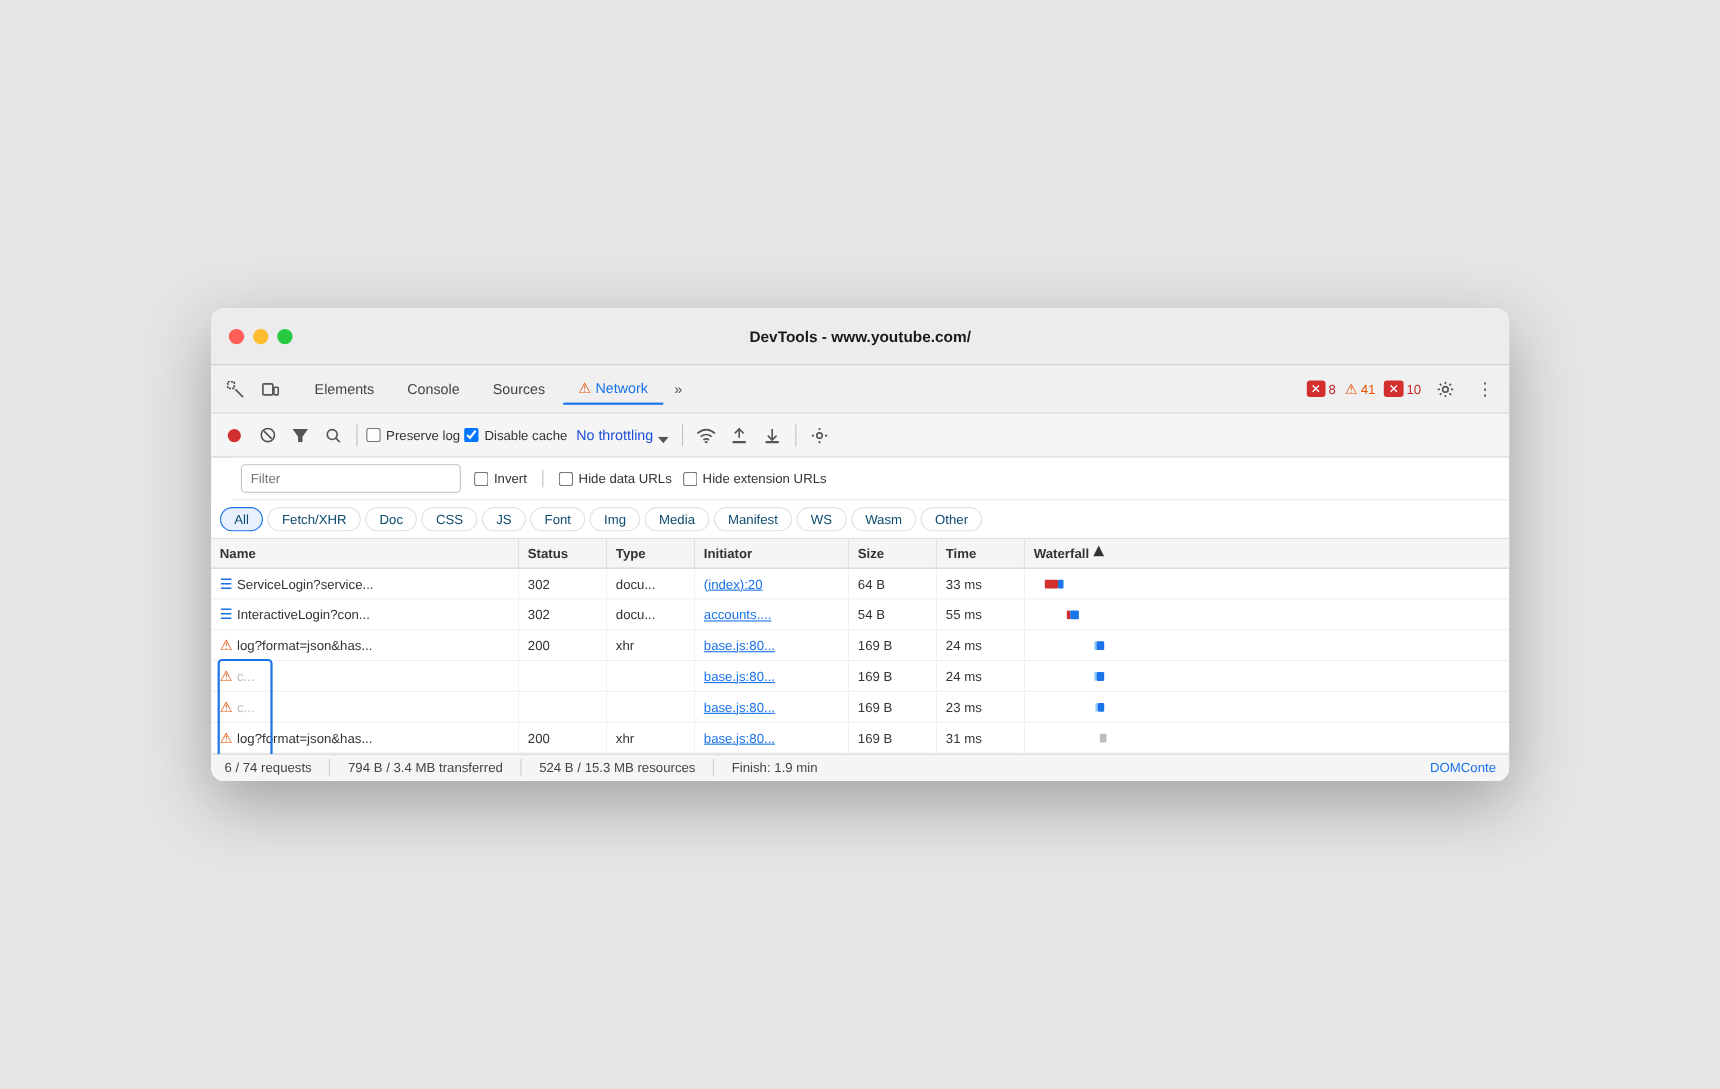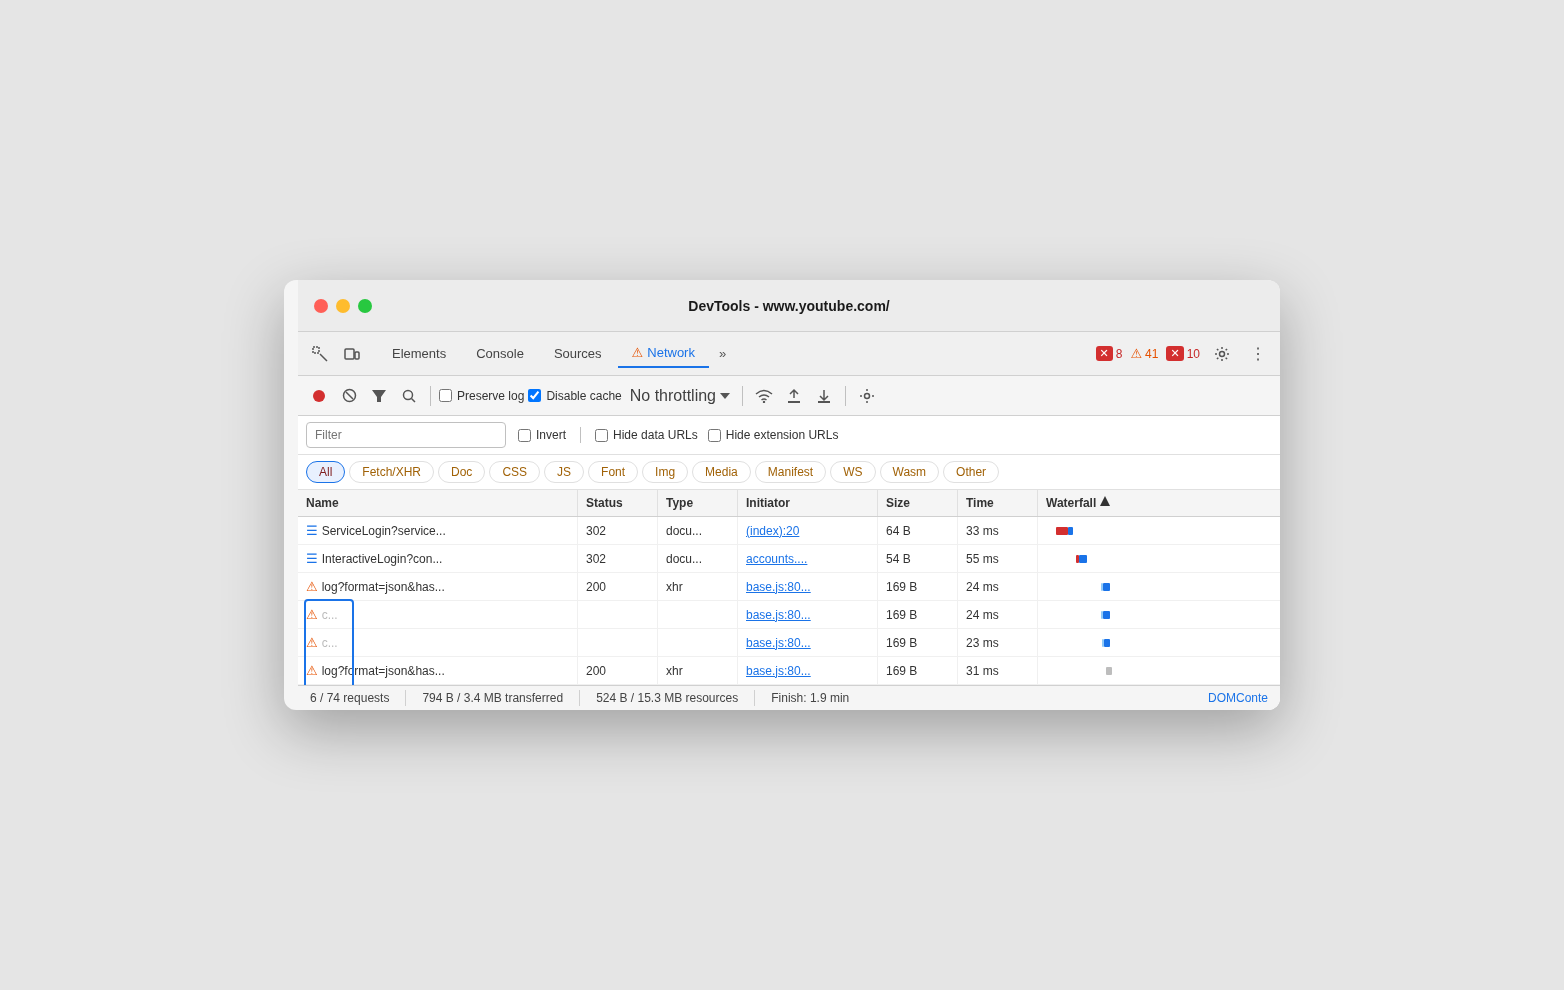--- a/index.html
+++ b/index.html
@@ -5,26 +5,25 @@
     * { box-sizing: border-box; margin: 0; padding: 0; }
     body {
       background: #e5e5e5;
       display: flex;
       justify-content: center;
       align-items: center;
       min-height: 100vh;
       font-family: -apple-system, BlinkMacSystemFont, 'Helvetica Neue', Arial, sans-serif;
     }
     .window {
-      width: 996px;
+      width: 1180px;
       background: #f5f5f5;
       border-radius: 12px;
       box-shadow: 0 20px 60px rgba(0,0,0,0.3);
       overflow: hidden;
-      padding-left: 14px;
     }
     
     .title-bar {
       background: #ececec;
       height: 52px;
       display: flex;
       align-items: center;
       padding: 0 16px;
       border-bottom: 1px solid #d0d0d0;
       position: relative;
@@ -161,35 +160,36 @@
       display: flex;
       align-items: center;
       gap: 5px;
       font-size: 12px;
       color: #333;
       cursor: pointer;
     }
     .checkbox-label input { cursor: pointer; }
     .throttle-select {
       display: flex;
-      align-items: center;
+      align-items: flex-end;
       gap: 4px;
-      font-size: 16px;
-      color: #404040;
+      font-size: 13px;
+      color: #1d4ed8;
       cursor: pointer;
       padding: 2px 4px;
       border-radius: 3px;
     }
     
     .filter-bar {
       display: flex;
       padding: 6px 8px;
       background: #ffffff;
       border-bottom: 1px solid #e0e0e0;
       gap: 12px;
+      margin-left: 19px;
     }
     .filter-input-wrap {
       position: relative;
     }
     .filter-input {
       width: 200px;
       height: 26px;
       border: 1px solid #c0c0c0;
       border-radius: 4px;
       padding: 0 8px;
@@ -212,26 +212,26 @@
       border-bottom: 1px solid #e0e0e0;
       gap: 4px;
     }
     .type-btn {
       padding: 3px 12px;
       font-size: 12px;
       border: 1px solid #e0e0e0;
       background: #fff;
       border-radius: 12px;
       cursor: pointer;
-      color: #a16207;
+      color: #0c4a6e;
     }
     .type-btn.active {
       background: #e8f0fe;
       border-color: #1a73e8;
-      color: #7f1d1d;
+      color: #0c4a6e;
       font-weight: 500;
     }
     
     .cookie-filter-bar {
       display: flex;
       align-items: center;
       padding: 6px 8px;
       background: #ffffff;
       border-bottom: 1px solid #e0e0e0;
       gap: 16px;

